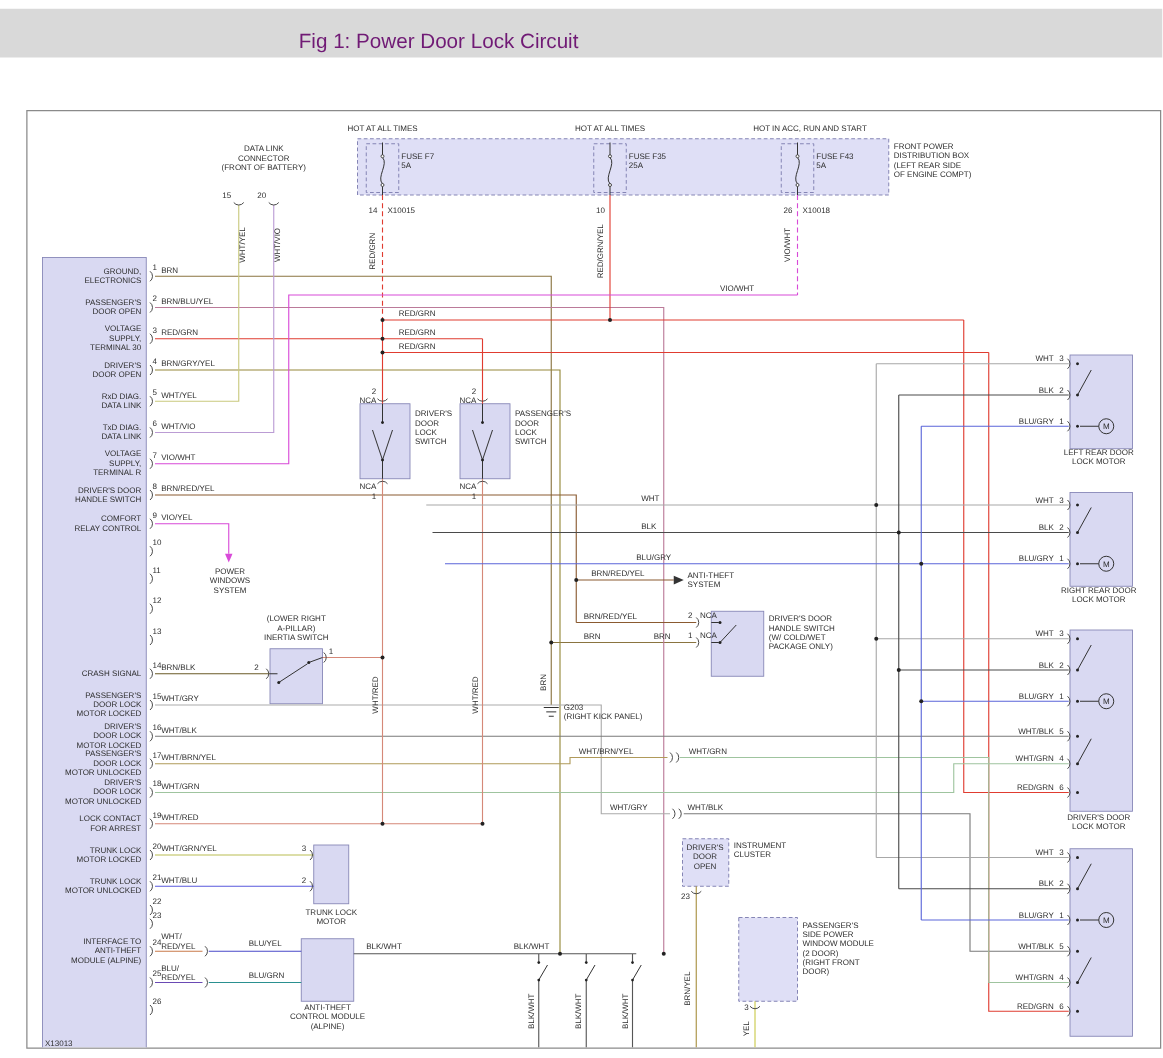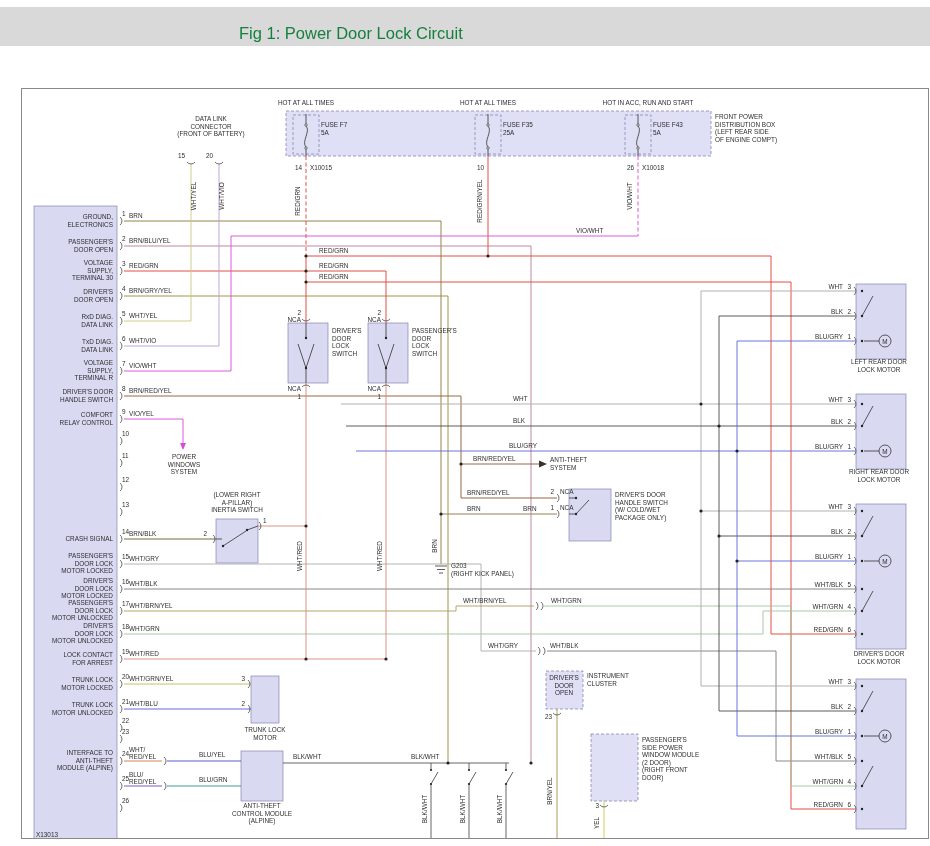--- a/index.html
+++ b/index.html
@@ -1,19 +1,19 @@
 <!DOCTYPE html>
 <html><head>
 <meta charset="utf-8">
 <style>
 *{box-sizing:border-box}
 html,body{margin:0;padding:0}
 body{width:930px;height:846px;position:relative;background:#fff;font-family:"Liberation Sans",sans-serif}
 .titlebar{position:absolute;left:0;top:7px;width:930px;height:39px;background:#d9d9d9}
-.title{position:absolute;left:239px;top:17px;font-size:16.5px;color:#15803d}
+.title{position:absolute;left:239px;top:17px;font-size:16.5px;color:#701a75}
 .frame{position:absolute;left:21px;top:88px;width:908px;height:751px;background:#fff;border:1px solid #8a8a8a;overflow:hidden}
 svg{display:block}
 text{font-size:6.4px;fill:#2e2e2e}
 .e{text-anchor:end}.m{text-anchor:middle}
 .lav{fill:#d9d9f2;stroke:#8585b5;stroke-width:.7}
 .lavd{fill:#dfdff6;stroke:#8585b5;stroke-width:.8;stroke-dasharray:3 2}
 .br{fill:none;stroke:#4a4a4a;stroke-width:.8}
 .sym{fill:none;stroke:#333;stroke-width:.8}
 .dot{fill:#222}
 .term{fill:#fff;stroke:#333;stroke-width:.7}

